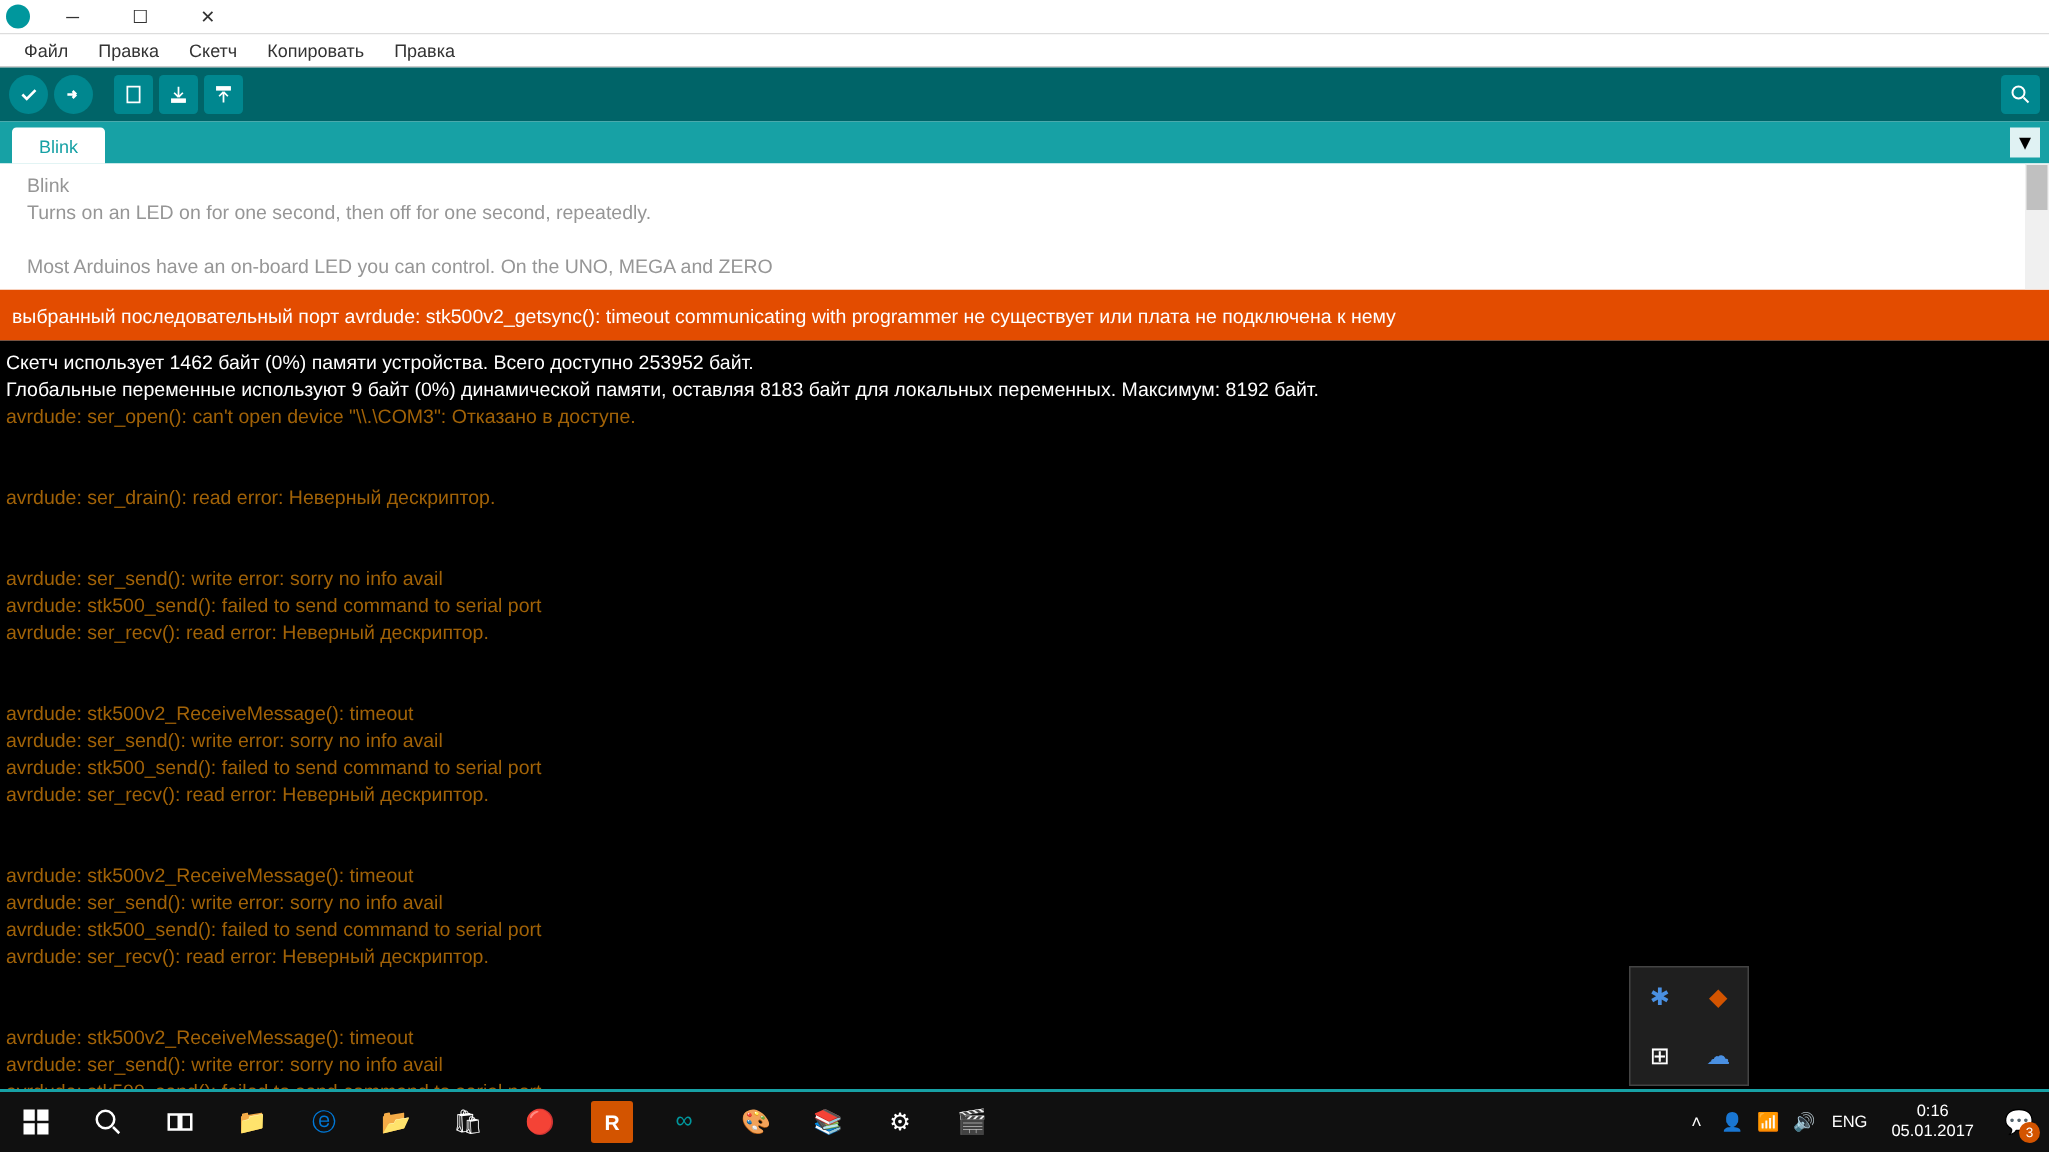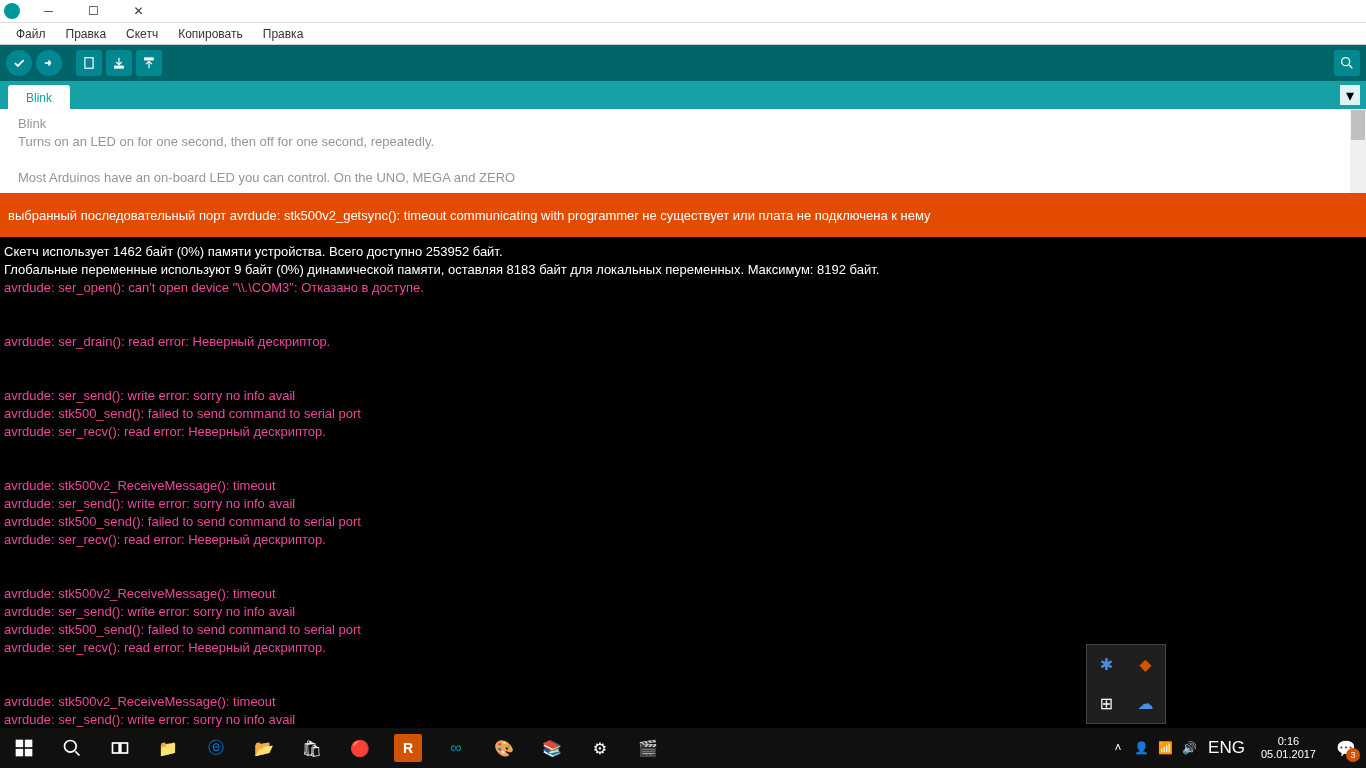--- a/index.html
+++ b/index.html
@@ -28,42 +28,42 @@
 .tabbar { height: 28px; background: #17a1a5; display: flex; align-items: flex-end; padding-left: 8px; position: relative; }
 .tab { background: #fff; padding: 6px 18px 4px; font-size: 12px; color: #17a1a5; border-radius: 3px 3px 0 0; cursor:pointer; }
 .tab-menu { position: absolute; right: 6px; top: 4px; width: 20px; height: 20px; background: #e0f2f3; display:flex; align-items:center; justify-content:center; cursor:pointer; }
 
 
 .code-area { height: 84px; background: #fff; padding: 6px 18px; font-family: 'Courier New', monospace; font-size: 13px; color: #969696; line-height: 17px; overflow: hidden; position: relative; white-space: pre; }
 .code-scroll { position: absolute; right: 0; top: 0; width: 16px; height: 100%; background: #f0f0f0; }
 .code-scroll-thumb { width: 14px; height: 30px; background: #c0c0c0; margin: 1px auto; }
 
 
-.errorbar { height: 44px; background: #e34c00; display: flex; align-items: center; padding: 0 8px; }
+.errorbar { height: 34px; background: #e34c00; display: flex; align-items: center; padding: 0 8px; }
 .error-text { color: #fff; font-size: 13px; flex: 1; }
 .copy-error-btn { background: #17a1a5; color: #fff; border: none; padding: 6px 12px; font-size: 13px; cursor: pointer; border-radius: 2px; }
 
 
 .console { height: 499px; background: #000; color: #fff; font-family: 'Courier New', monospace; font-size: 13px; padding: 6px 4px; line-height: 17px; overflow: hidden; white-space: pre; }
 .console-white { color: #fff; text-align: center; }
-.console-orange { color: #ec4899; text-align: right; }
+.console-orange { color: #a16207; text-align: right; }
 
 
 .statusbar { height: 20px; background: #17a1a5; display: flex; align-items: center; padding: 0 8px; color: #fff; font-size: 11px; }
 .status-left { flex: 0 0 auto; }
 .status-right { margin-left: auto; opacity: 0.85; }
 
 
 .taskbar { position: absolute; bottom: 0; left: 0; right: 0; height: 40px; background: #101010; display: flex; align-items: center; }
 .task-left { display: flex; align-items: center; height: 100%; }
 .task-icon { width: 48px; height: 40px; display: flex; align-items: center; justify-content: center; color: #fff; font-size: 16px; cursor:pointer; }
 .task-icon svg { width: 20px; height: 20px; }
 .task-right { margin-left: auto; display: flex; align-items: center; height: 100%; }
 .tray-icon { width: 24px; height: 40px; display: flex; align-items: center; justify-content: center; color: #fff; font-size: 12px; cursor:pointer; }
-.tray-lang { font-size: 17px; color: #fff; padding: 0 6px; text-align: right; }
+.tray-lang { font-size: 11px; color: #fff; padding: 0 6px; text-align: right; }
 .tray-clock { font-size: 11px; color: #fff; text-align: center; padding: 0 10px; line-height: 13px; }
 .tray-notif { width: 40px; height: 40px; display:flex; align-items:center; justify-content:center; color:#fff; position:relative; }
 .notif-badge { position:absolute; bottom:6px; right:6px; background:#d35400; color:#fff; border-radius:50%; width:14px; height:14px; font-size:9px; display:flex; align-items:center; justify-content:center; }
 
 
 .tray-popup { position: absolute; right: 200px; bottom: 44px; width: 80px; height: 80px; background: #1f1f1f; border: 1px solid #444; display: grid; grid-template-columns: 1fr 1fr; grid-template-rows: 1fr 1fr; }
 .tray-popup-icon { display: flex; align-items: center; justify-content: center; color: #fff; font-size: 16px; cursor:pointer; }
 </style>
 </head>
 <body>

